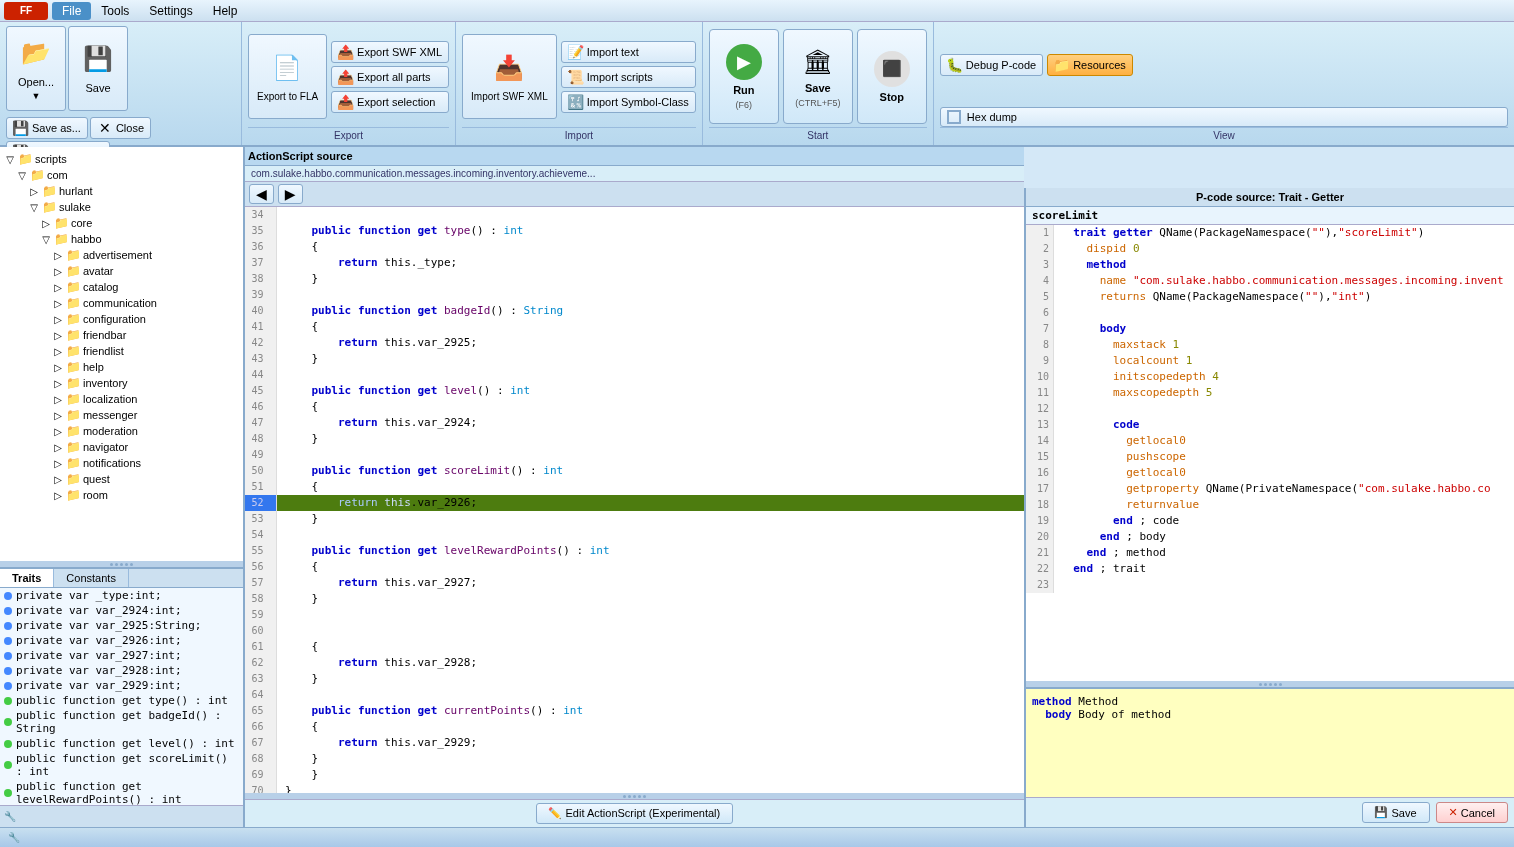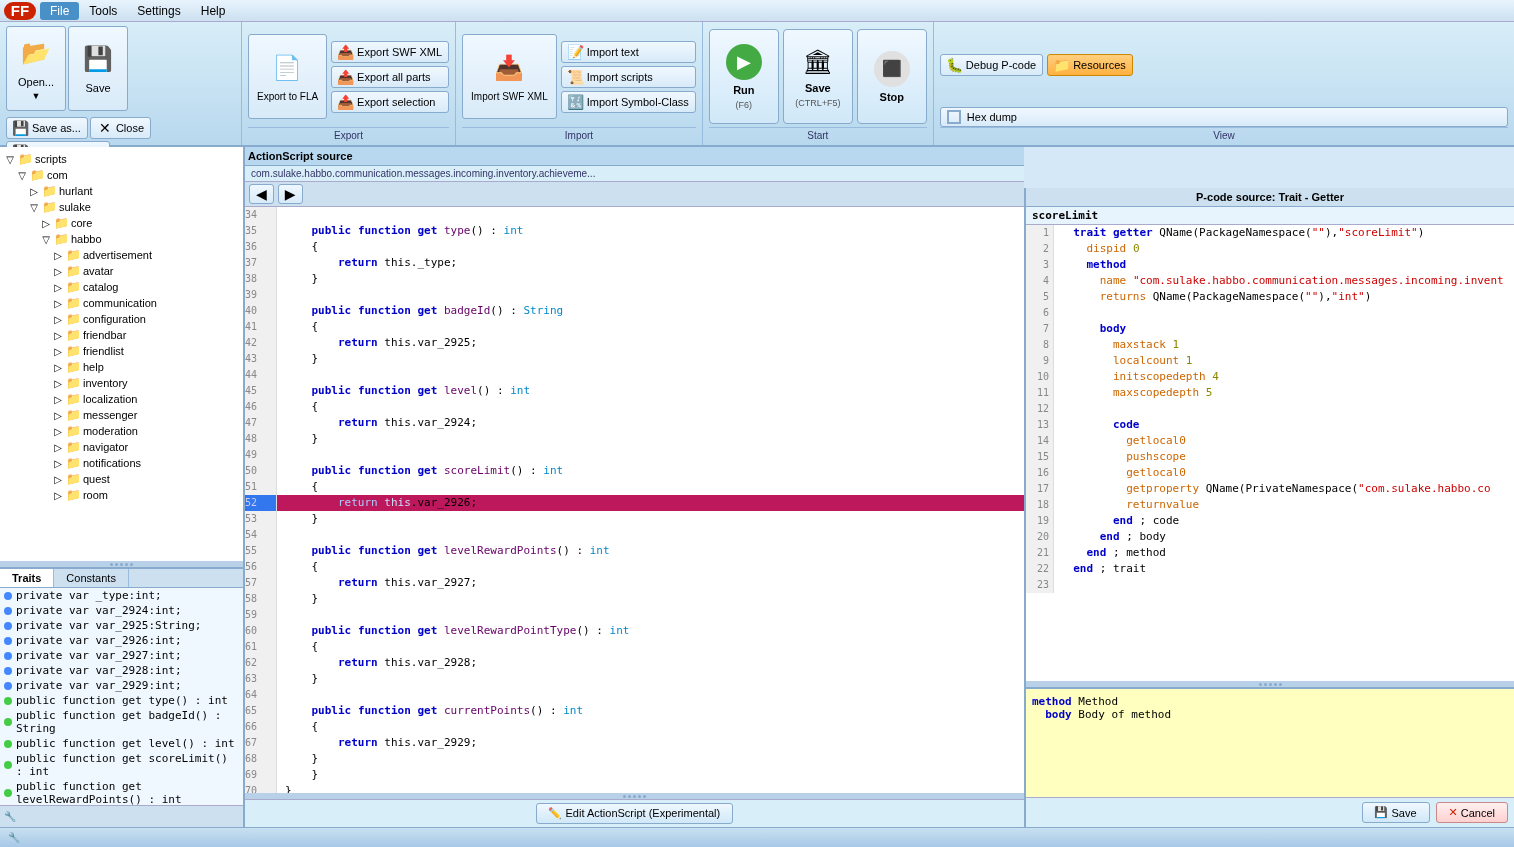--- a/index.html
+++ b/index.html
@@ -48,22 +48,22 @@
     .dot-blue { width: 8px; height: 8px; background: #4488ff; border-radius: 50%; flex-shrink: 0; }
     .dot-green { width: 8px; height: 8px; background: #44cc44; border-radius: 50%; flex-shrink: 0; }
     
     
     .center-panel { flex: 1; display: flex; flex-direction: column; background: #e8f4fd; }
     .panel-header { background: #b8d8f0; border-bottom: 1px solid #88aacc; text-align: left; padding: 3px; font-size: 11px; font-weight: bold; }
     .breadcrumb-bar { background: #d8eef8; border-bottom: 1px solid #aac; padding: 2px 6px; font-size: 10px; color: #336; }
     .code-toolbar { display: flex; align-items: center; gap: 4px; padding: 2px 4px; background: #cce0f0; border-bottom: 1px solid #aac; }
     .code-area { flex: 1; overflow: auto; background: white; font-family: monospace; font-size: 11px; }
     .code-line { display: flex; min-height: 16px; }
-    .code-line.highlighted { background: #be185d; color: white; }
-    .line-num { width: 32px; text-align: left; padding-right: 6px; color: #888; background: #f0f0f0; flex-shrink: 0; border-right: 1px solid #ddd; font-size: 10px; line-height: 16px; }
+    .code-line.highlighted { background: #4d7c0f; color: white; }
+    .line-num { width: 32px; text-align: center; padding-right: 6px; color: #888; background: #f0f0f0; flex-shrink: 0; border-right: 1px solid #ddd; font-size: 10px; line-height: 16px; }
     .code-line.highlighted .line-num { background: #3377ee; color: #cce; }
     .line-content { padding-left: 8px; line-height: 16px; color: #000; }
     .kw { color: #0000cc; font-weight: bold; }
     .type { color: #0088cc; }
     .fn { color: #660066; }
     
     
     .edit-bar { background: #d8eef8; border-top: 1px solid #aac; text-align: center; padding: 3px; }
     .edit-btn { background: linear-gradient(to bottom, #f0f8ff, #d0e8f8); border: 1px solid #88aacc; border-radius: 3px; padding: 3px 12px; cursor: pointer; font-size: 11px; }
     
@@ -90,21 +90,21 @@
     
     .resize-dots { display: flex; justify-content: center; align-items: center; height: 6px; background: #b8d0e8; cursor: ns-resize; gap: 2px; }
     .resize-dot { width: 3px; height: 3px; background: #88aacc; border-radius: 50%; }
     
     .status-bar { height: 20px; background: linear-gradient(to bottom, #c8e0f0, #a8c8e8); border-top: 1px solid #88aacc; display: flex; align-items: center; padding: 0 8px; font-size: 10px; color: #336; }
   </style>
 </head>
 <body>
 
 <div class="menu-bar">
-  <div style="width:32px; height:18px; background:#cc2200; border-radius:9px; display:flex; align-items:center; justify-content:center; color:white; font-weight:bold; font-size:15px; margin-right:4px; flex-shrink:0;">FF</div>
+  <div style="width:44px; height:18px; background:#cc2200; border-radius:3px; display:flex; align-items:center; justify-content:center; color:white; font-weight:bold; font-size:10px; margin-right:4px; flex-shrink:0;">FF</div>
   <div class="menu-item active">File</div>
   <div class="menu-item">Tools</div>
   <div class="menu-item">Settings</div>
   <div class="menu-item">Help</div>
 </div>
 
 <div class="toolbar">
 
   <div class="toolbar-group">
     <div class="toolbar-row">
@@ -533,21 +533,20 @@
       <div class="code-line">
           <span class="line-num">58</span>
           <span class="line-content">&nbsp;&nbsp;&nbsp;&nbsp;}</span>
         </div>
       <div class="code-line">
           <span class="line-num">59</span>
           <span class="line-content"></span>
         </div>
       <div class="code-line">
           <span class="line-num">60</span>
-          <span class="line-content">&nbsp;&nbsp;&nbsp;&nbsp;<span class="kw">public</span> <span class="kw">function</span> <span class="kw">get</span> <span class="fn">levelRewardPointType</span>() : <span class="type">int</span></span>
         </div>
       <div class="code-line">
           <span class="line-num">61</span>
           <span class="line-content">&nbsp;&nbsp;&nbsp;&nbsp;{</span>
         </div>
       <div class="code-line">
           <span class="line-num">62</span>
           <span class="line-content">&nbsp;&nbsp;&nbsp;&nbsp;&nbsp;&nbsp;&nbsp;&nbsp;<span class="kw">return</span> this.var_2928;</span>
         </div>
       <div class="code-line">

